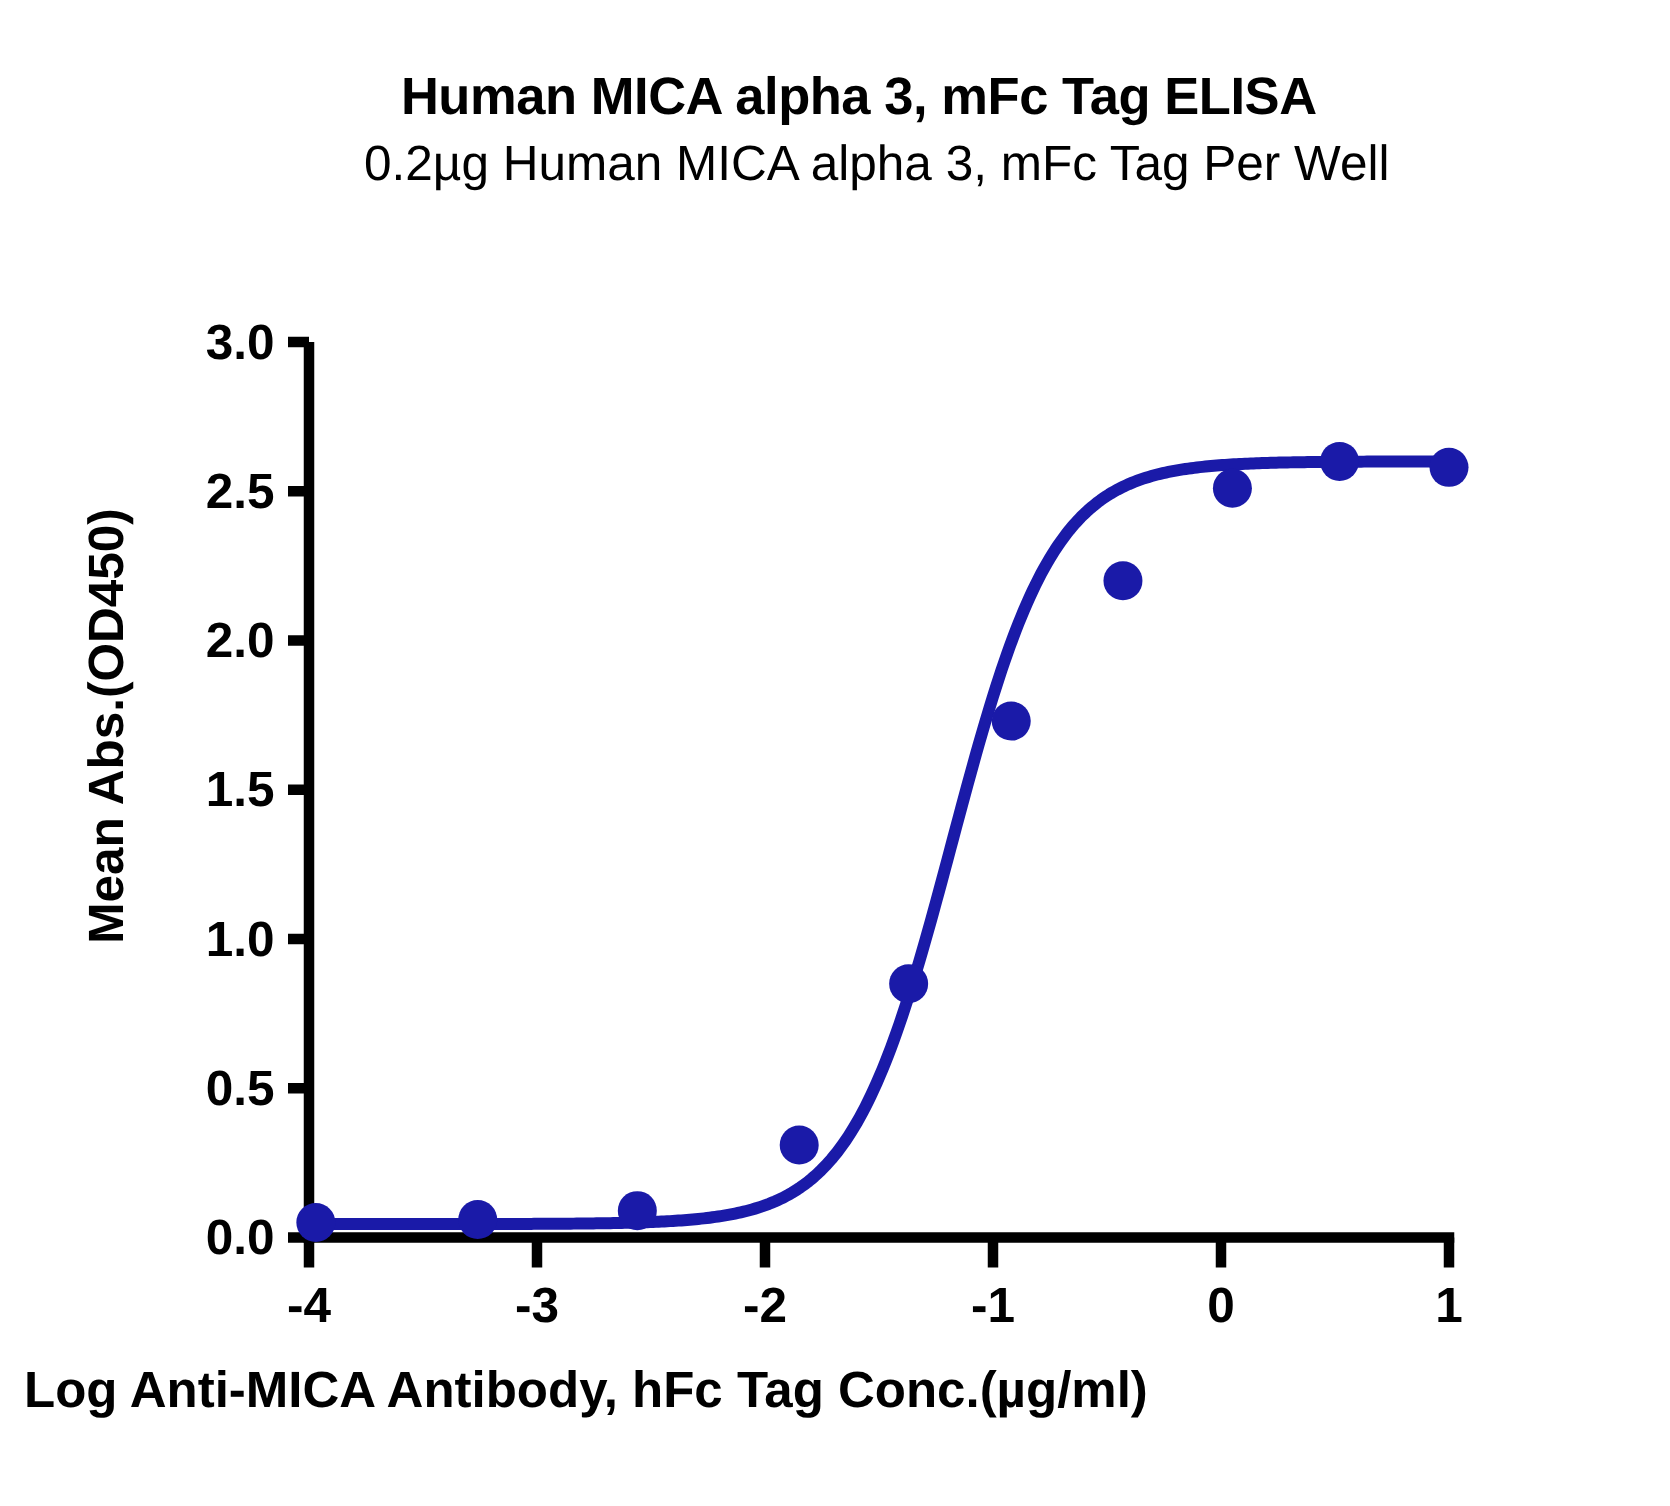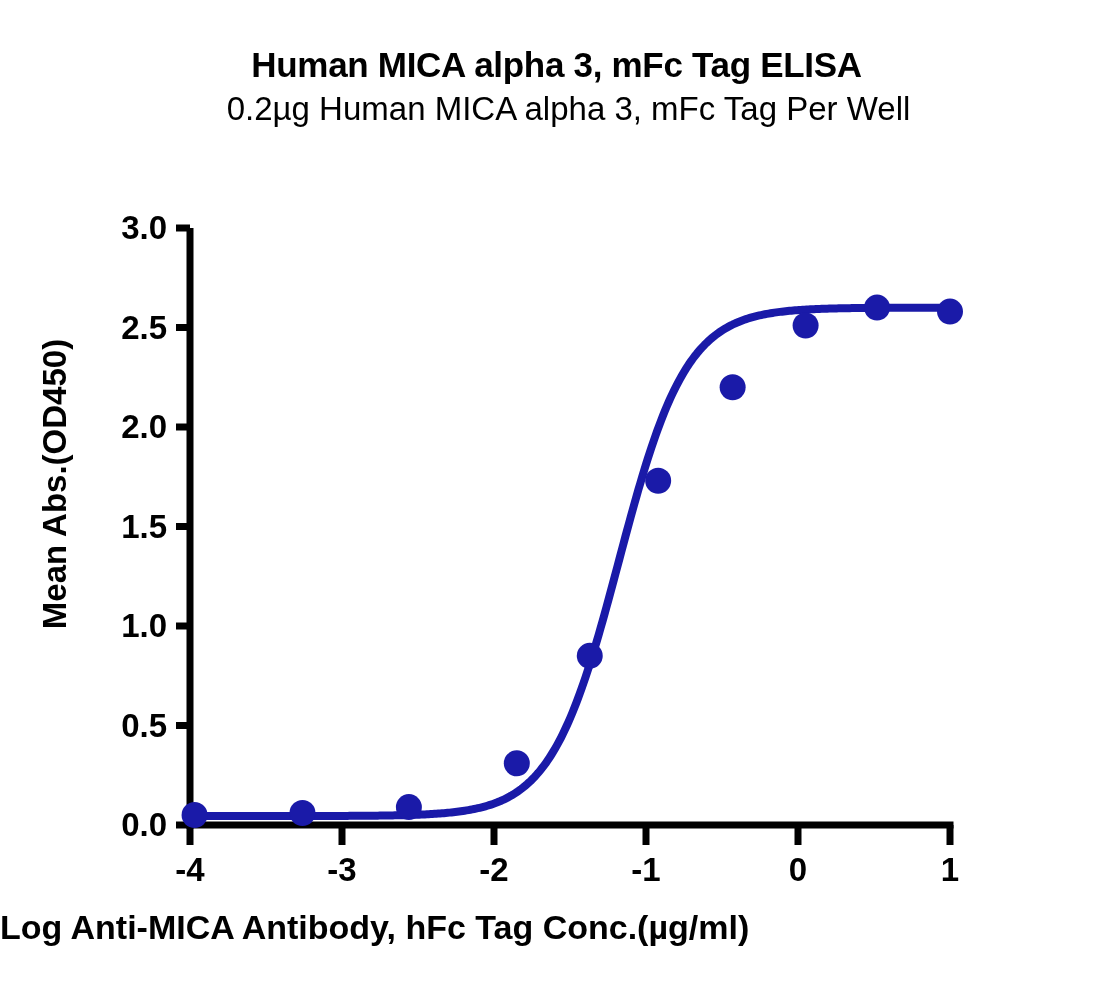--- a/index.html
+++ b/index.html
@@ -10,21 +10,21 @@
   body {
     width: 1113px;
     height: 1004px;
     font-family: "Liberation Sans", sans-serif;
     color: #000000;
     overflow: hidden;
     position: relative;
   }
   #figure {
     position: absolute;
-    left: 0; top: 0;
+    left: 16px; top: 0;
     width: 1077px;
     height: 1004px;
   }
   .title-block {
     position: absolute;
     left: 0;
     top: 44px;
     width: 1113px;
     text-align: center;
     pointer-events: none;

